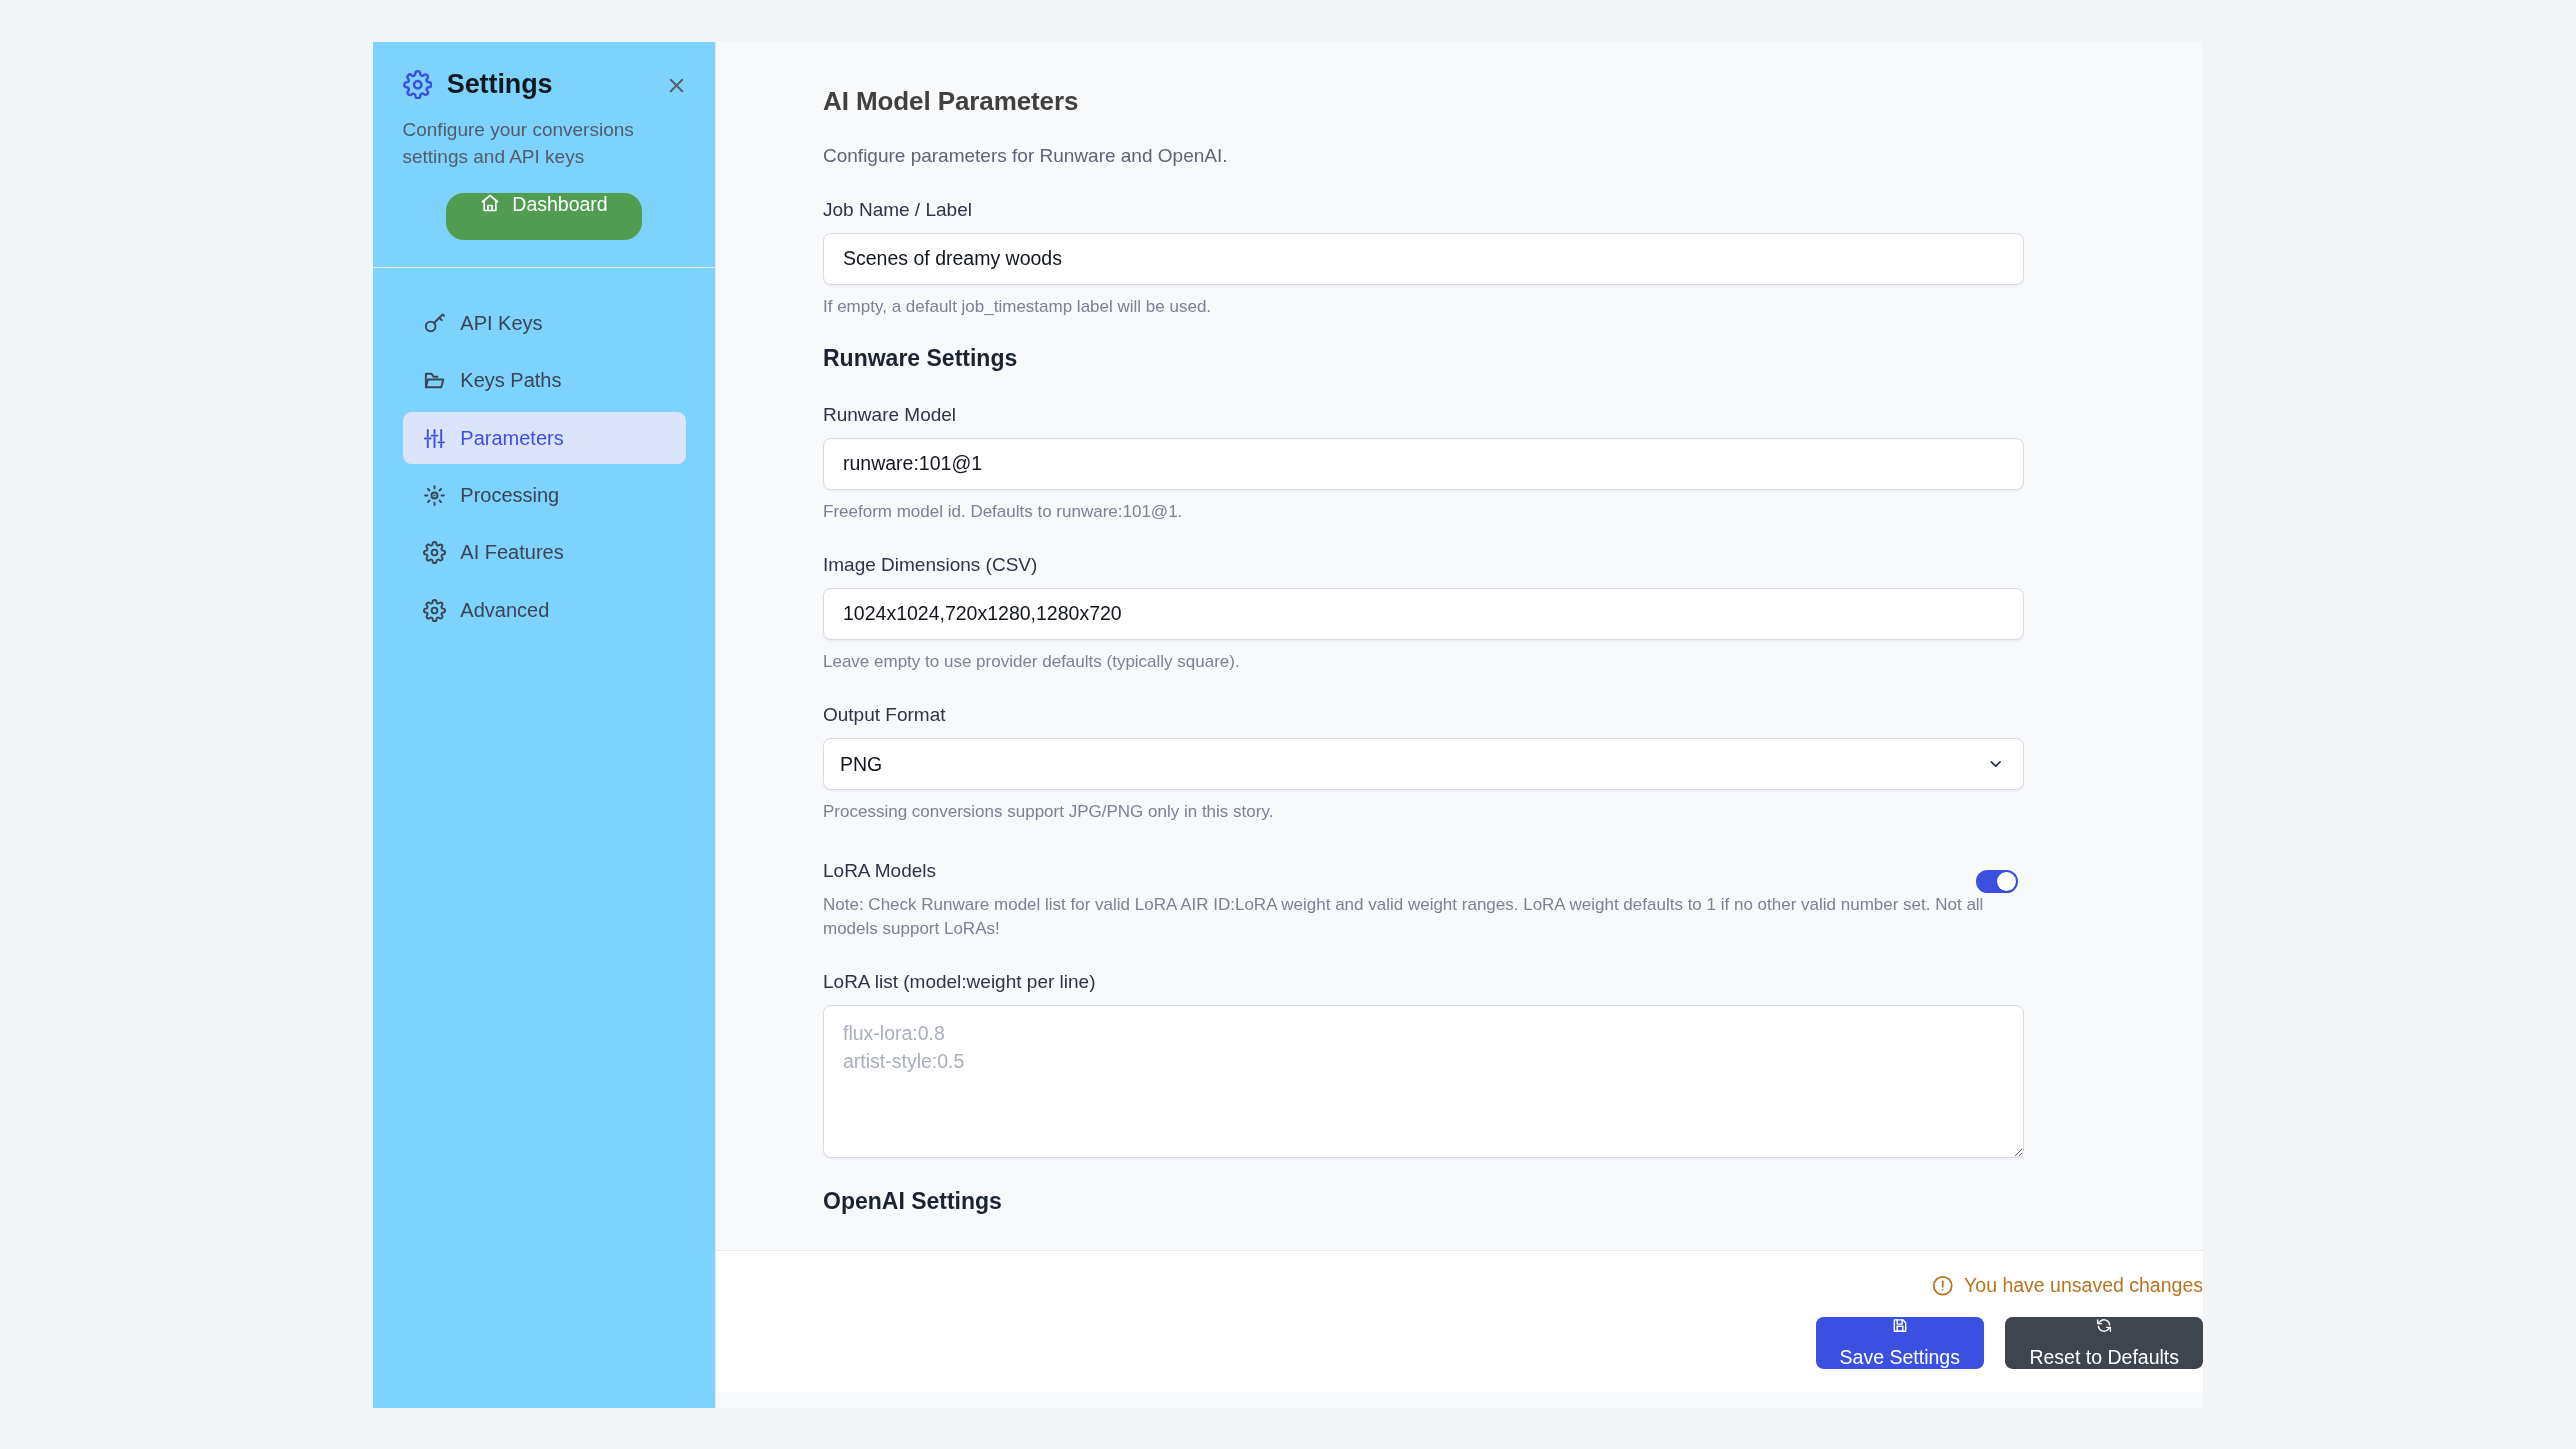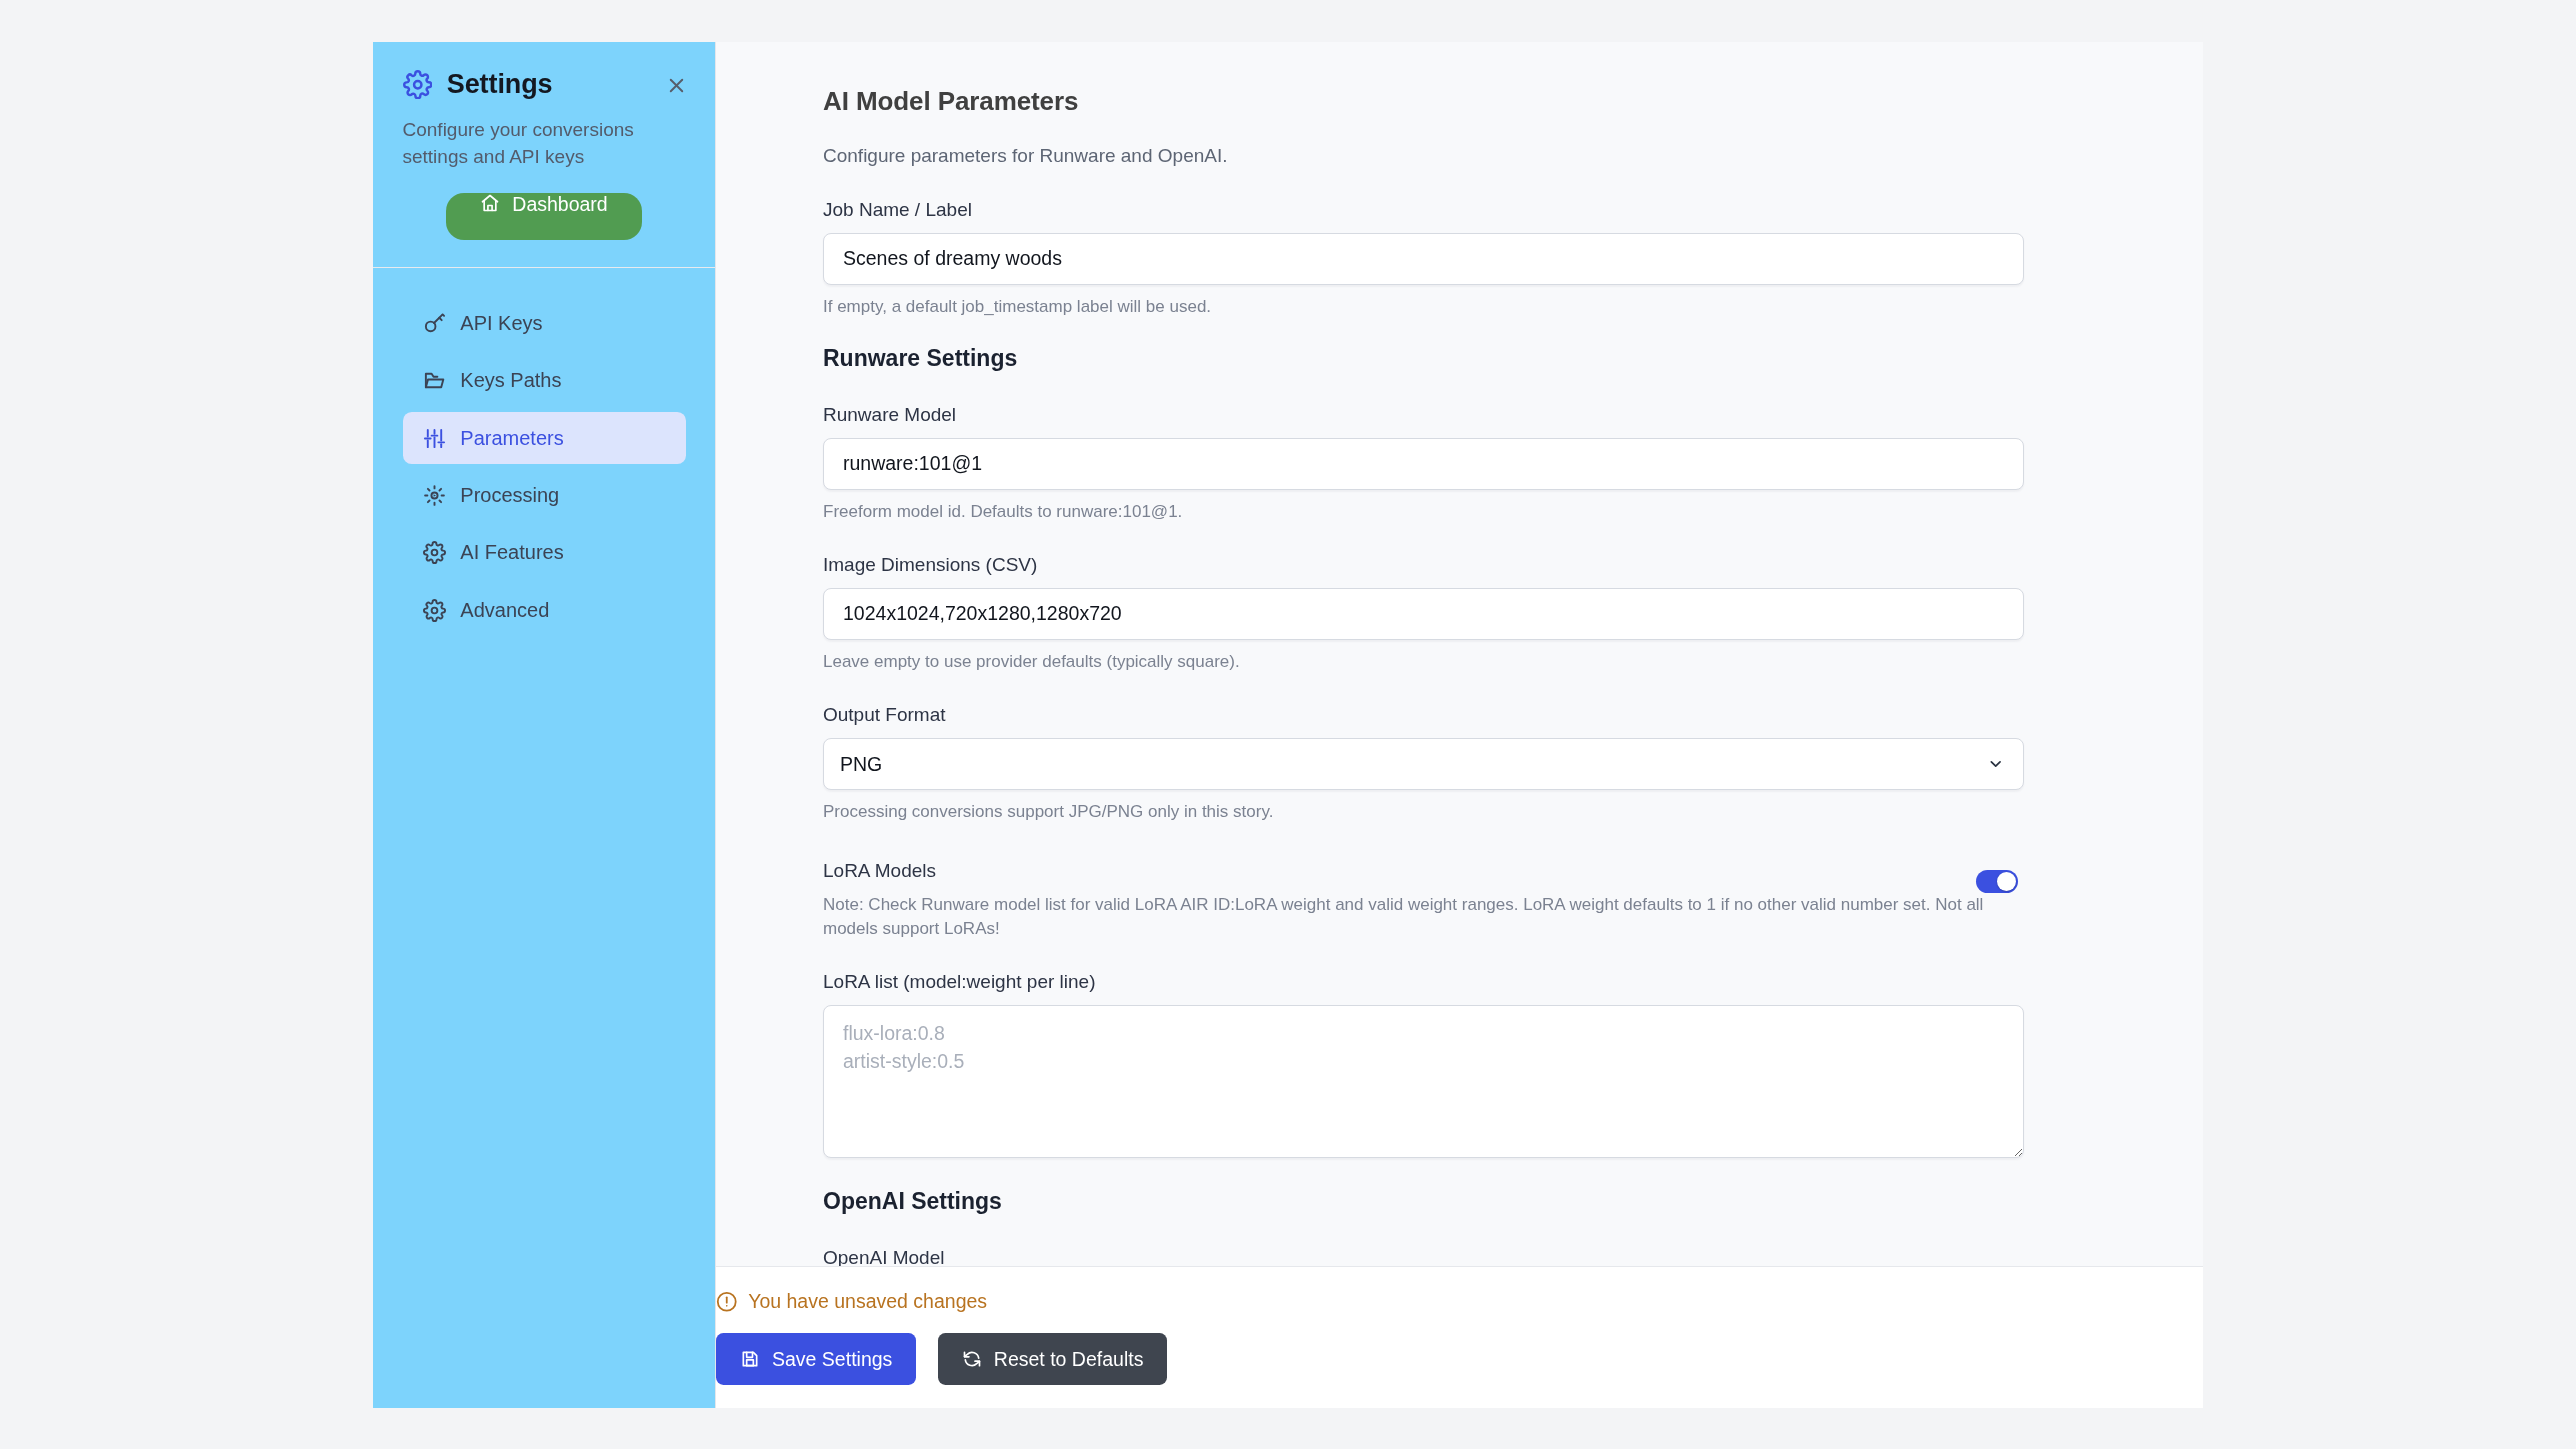--- a/index.html
+++ b/index.html
@@ -219,27 +219,27 @@
     font-family: "Liberation Sans", sans-serif;
     box-shadow: 0 1.3px 2px rgba(16,24,40,0.045);
     resize: vertical;
     outline: none;
   }
   .lora-textarea::placeholder { color: #a9afba; }
 
   
   .footer-bar {
     position: absolute;
-    left: 0; right: 0; bottom: 0;
+    left: 0; right: 0; bottom: 16px;
     height: 142px;
     background: #ffffff;
     border-top: 1.3px solid #e6e8ec;
     display: flex;
     flex-direction: column;
-    align-items: flex-start;
+    align-items: flex-end;
     justify-content: center;
     gap: 20px;
   }
   .unsaved {
     display: flex;
     align-items: center;
     gap: 10.7px;
     color: #b87320;
     font-size: 19.5px;
   }
@@ -251,20 +251,21 @@
     justify-content: center;
     gap: 12px;
     height: 52px;
     padding: 0 24px;
     border: none;
     border-radius: 7.4px;
     font-size: 19.5px;
     color: #ffffff;
     cursor: pointer;
     font-family: "Liberation Sans", sans-serif;
+    flex-direction: column;
   }
   .btn svg { width: 20px; height: 20px; display:block; }
   .btn-save { background: #3b50e0; }
   .btn-reset { background: #3f454f; }
 </style>
 </head>
 <body>
 
 <div class="app-shell">
 

